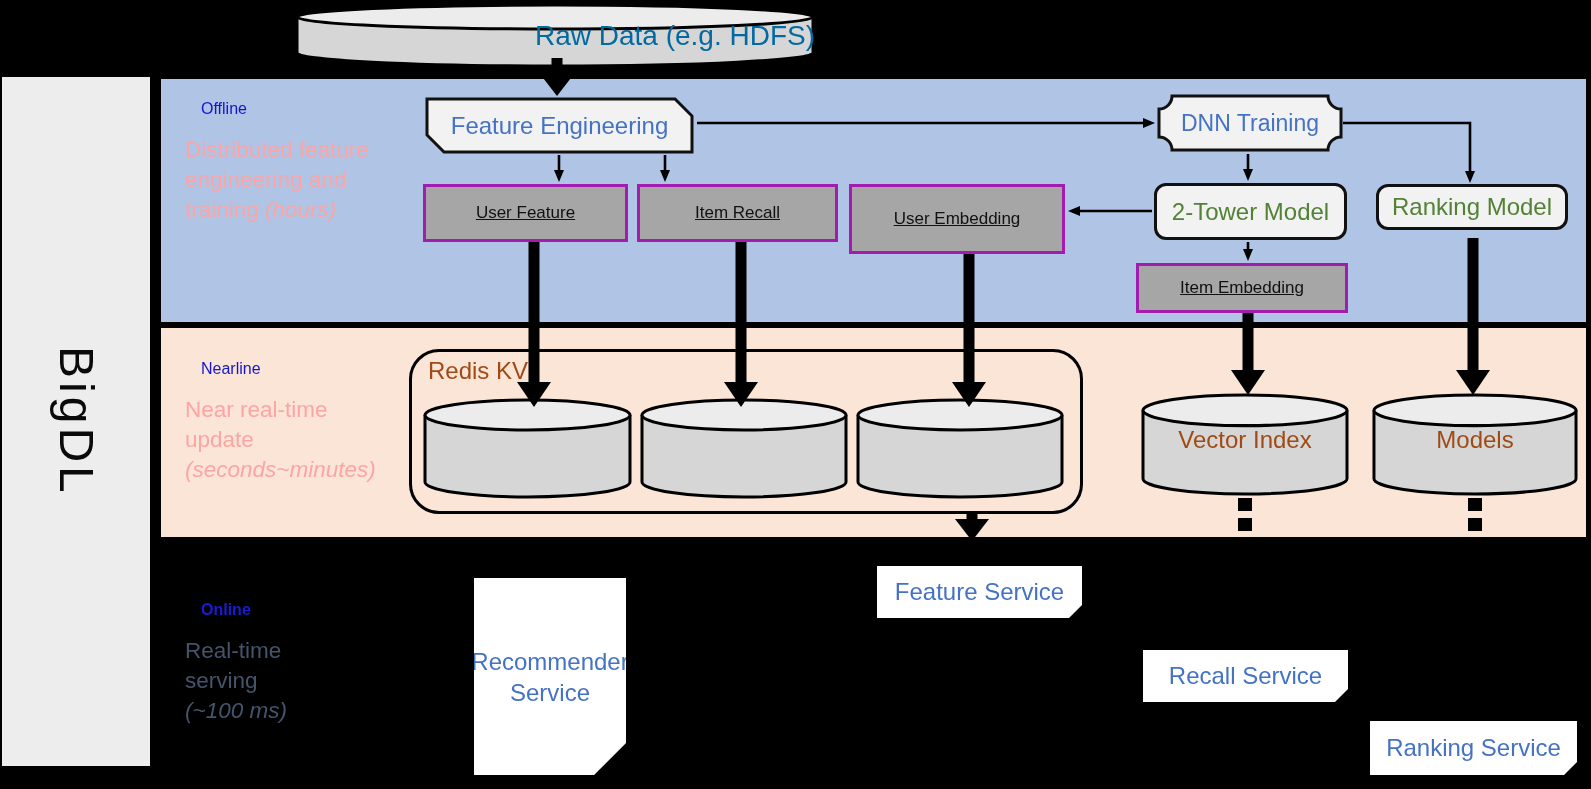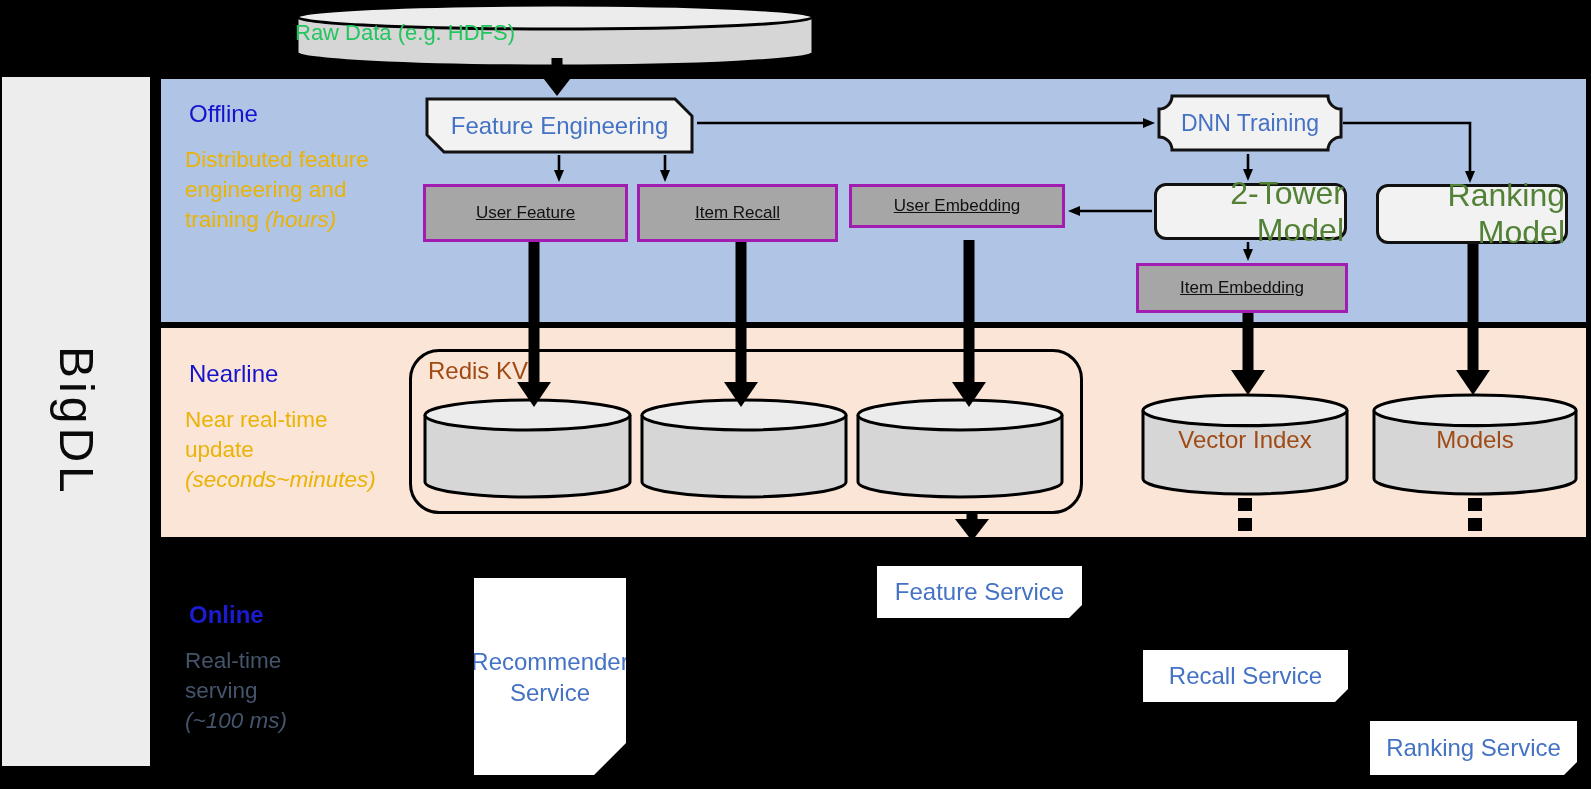--- a/index.html
+++ b/index.html
@@ -18,63 +18,63 @@
     writing-mode:vertical-rl; font-size:48px; color:#0a0a0a; letter-spacing:4px;
   }
 
   
   .band { position:absolute; left:161px; width:1425px; z-index:1; }
   .band.offline  { top:79px;  height:243px; background:#b0c4e6; }
   .band.nearline { top:328px; height:209px; background:#fbe5d6; }
 
   
   .band-text { position:absolute; z-index:4; }
-  .band-title { font-size:24px; color:#1414cc; margin:0 0 17px 4px; }
-  .band-desc  { font-size:22.5px; line-height:30px; color:#eab308; }
+  .band-title { font-size:16px; color:#1414cc; margin:0 0 17px 16px; }
+  .band-desc  { font-size:22.5px; line-height:30px; color:#fca5a5; }
   .band-desc .em { font-style:italic; }
   .bt-offline  { left:185px; top:100px; }
   .bt-offline  .band-desc { width:195px; }
   .bt-nearline { left:185px; top:360px; }
   .bt-nearline .band-desc { width:195px; }
   .bt-online   { left:185px; top:601px; }
   .bt-online   .band-title { font-weight:bold; color:#1b1bd1; }
   .bt-online   .band-desc { width:135px; color:#44546a; }
 
   
   .node {
     position:absolute; z-index:6; display:flex; align-items:center; justify-content:center;
     text-align:right; box-sizing:border-box;
   }
   .node.gray {
     background:#a6a6a6; border:3px solid #a21caf; color:#111; font-size:17px;text-decoration:underline;
   }
   .node.round {
     background:#f2f2f2; border:3px solid #111; border-radius:12px;
-    color:#538135; font-size:32px;
+    color:#538135; font-size:24px;
   }
   .shape-node { background:transparent; }
   .shape-node svg { position:absolute; inset:0; width:100%; height:100%; }
   .shape-node .lbl { position:relative; z-index:1; }
   .shape-node.blue .lbl { color:#4472c4; font-size:24px; }
 
   
   .cyl { position:absolute; z-index:3; }
   .cyl svg { position:absolute; inset:0; width:100%; height:100%; }
   .cyl .cyl-label {
     position:absolute; left:0; right:0; top:34px; text-align:center;
     color:#a04a16; font-size:24px; z-index:1;
   }
   .cyl-body { fill:#d6d6d6; stroke:#000; stroke-width:3; }
   .cyl-top  { fill:#ececec; stroke:#000; stroke-width:3; }
 
   .raw-cyl { position:absolute; left:295px; top:2px; width:520px; height:68px; z-index:3; }
   .raw-cyl svg { position:absolute; inset:0; width:100%; height:100%; }
   .raw-cyl .raw-label {
-    position:absolute; left:0; right:0; top:18px; text-align:left;
-    color:#22c55e; font-size:22px; z-index:1;
+    position:absolute; left:0; right:0; top:18px; text-align:right;
+    color:#0369a1; font-size:28px; z-index:1;
   }
 
   
   .redis-box {
     position:absolute; left:409px; top:349px; width:674px; height:165px;
     border:3.5px solid #000; border-radius:30px; z-index:2; box-sizing:border-box;
   }
   .redis-label {
     position:absolute; left:428px; top:357px; color:#a04a16; font-size:24px; z-index:4;
   }
@@ -246,27 +246,27 @@
     </svg>
     <span class="lbl" style="font-size:23px">DNN Training</span>
   </div>
 
   <div class="node gray" style="left:423px;top:184px;width:205px;height:58px">
     <span>User Feature</span>
   </div>
   <div class="node gray" style="left:637px;top:184px;width:201px;height:58px">
     <span>Item Recall</span>
   </div>
-  <div class="node gray" style="left:849px;top:184px;width:216px;height:44px">
+  <div class="node gray" style="left:849px;top:184px;width:216px;height:70px">
     <span>User Embedding</span>
   </div>
   <div class="node round" style="left:1154px;top:183px;width:193px;height:57px">
     <span>2-Tower Model</span>
   </div>
-  <div class="node round" style="left:1376px;top:184px;width:192px;height:60px">
+  <div class="node round" style="left:1376px;top:184px;width:192px;height:46px">
     <span>Ranking Model</span>
   </div>
   <div class="node gray" style="left:1136px;top:263px;width:212px;height:50px">
     <span>Item Embedding</span>
   </div>
 
   <div class="doc">
     <span>Recommender Service</span>
     <i class="fold"></i>
   </div>

